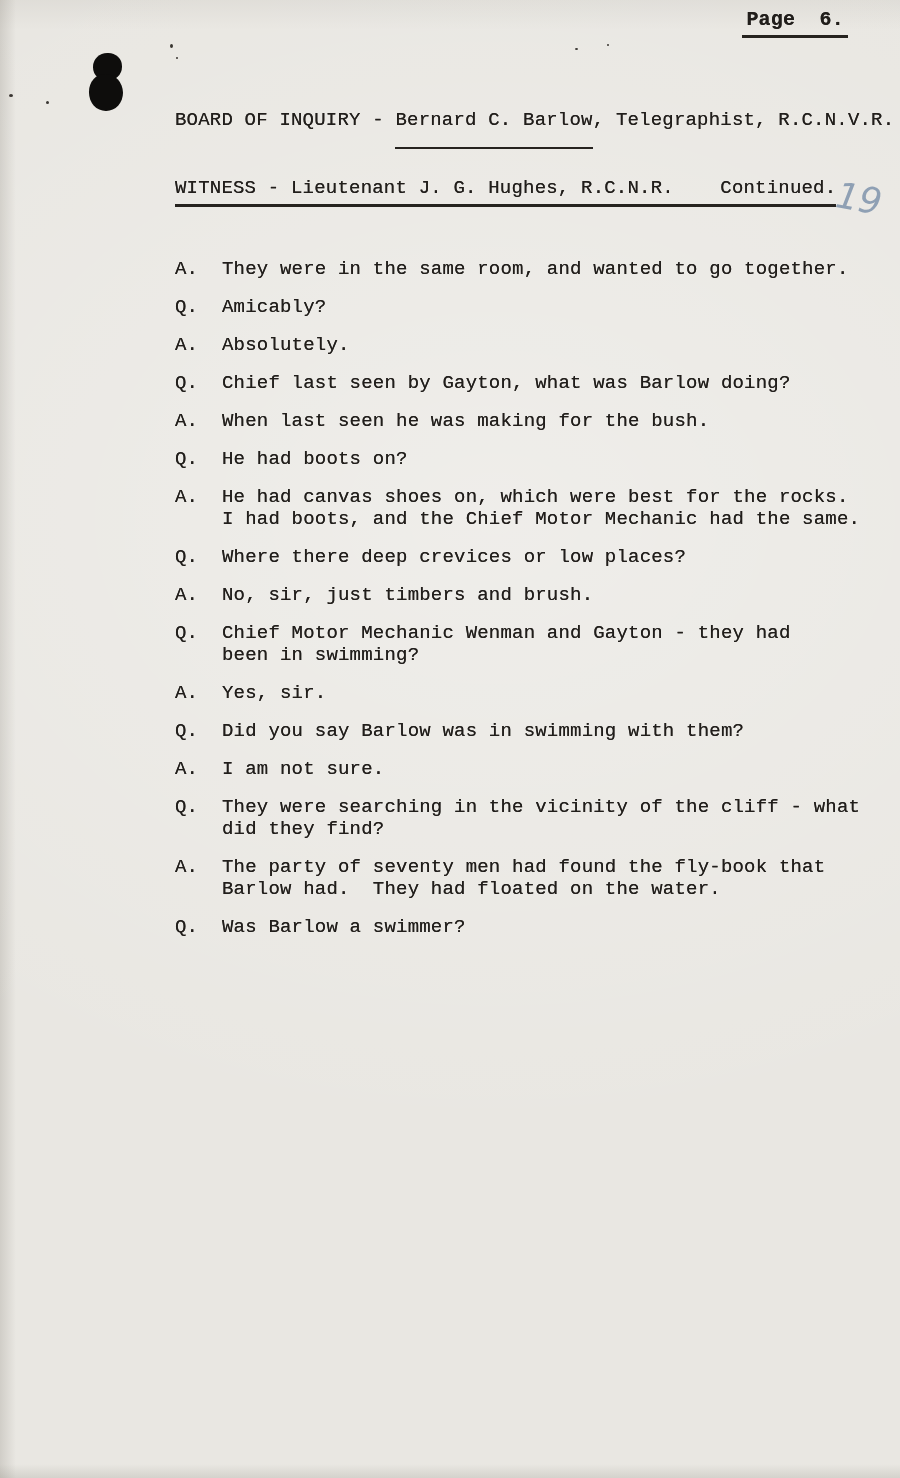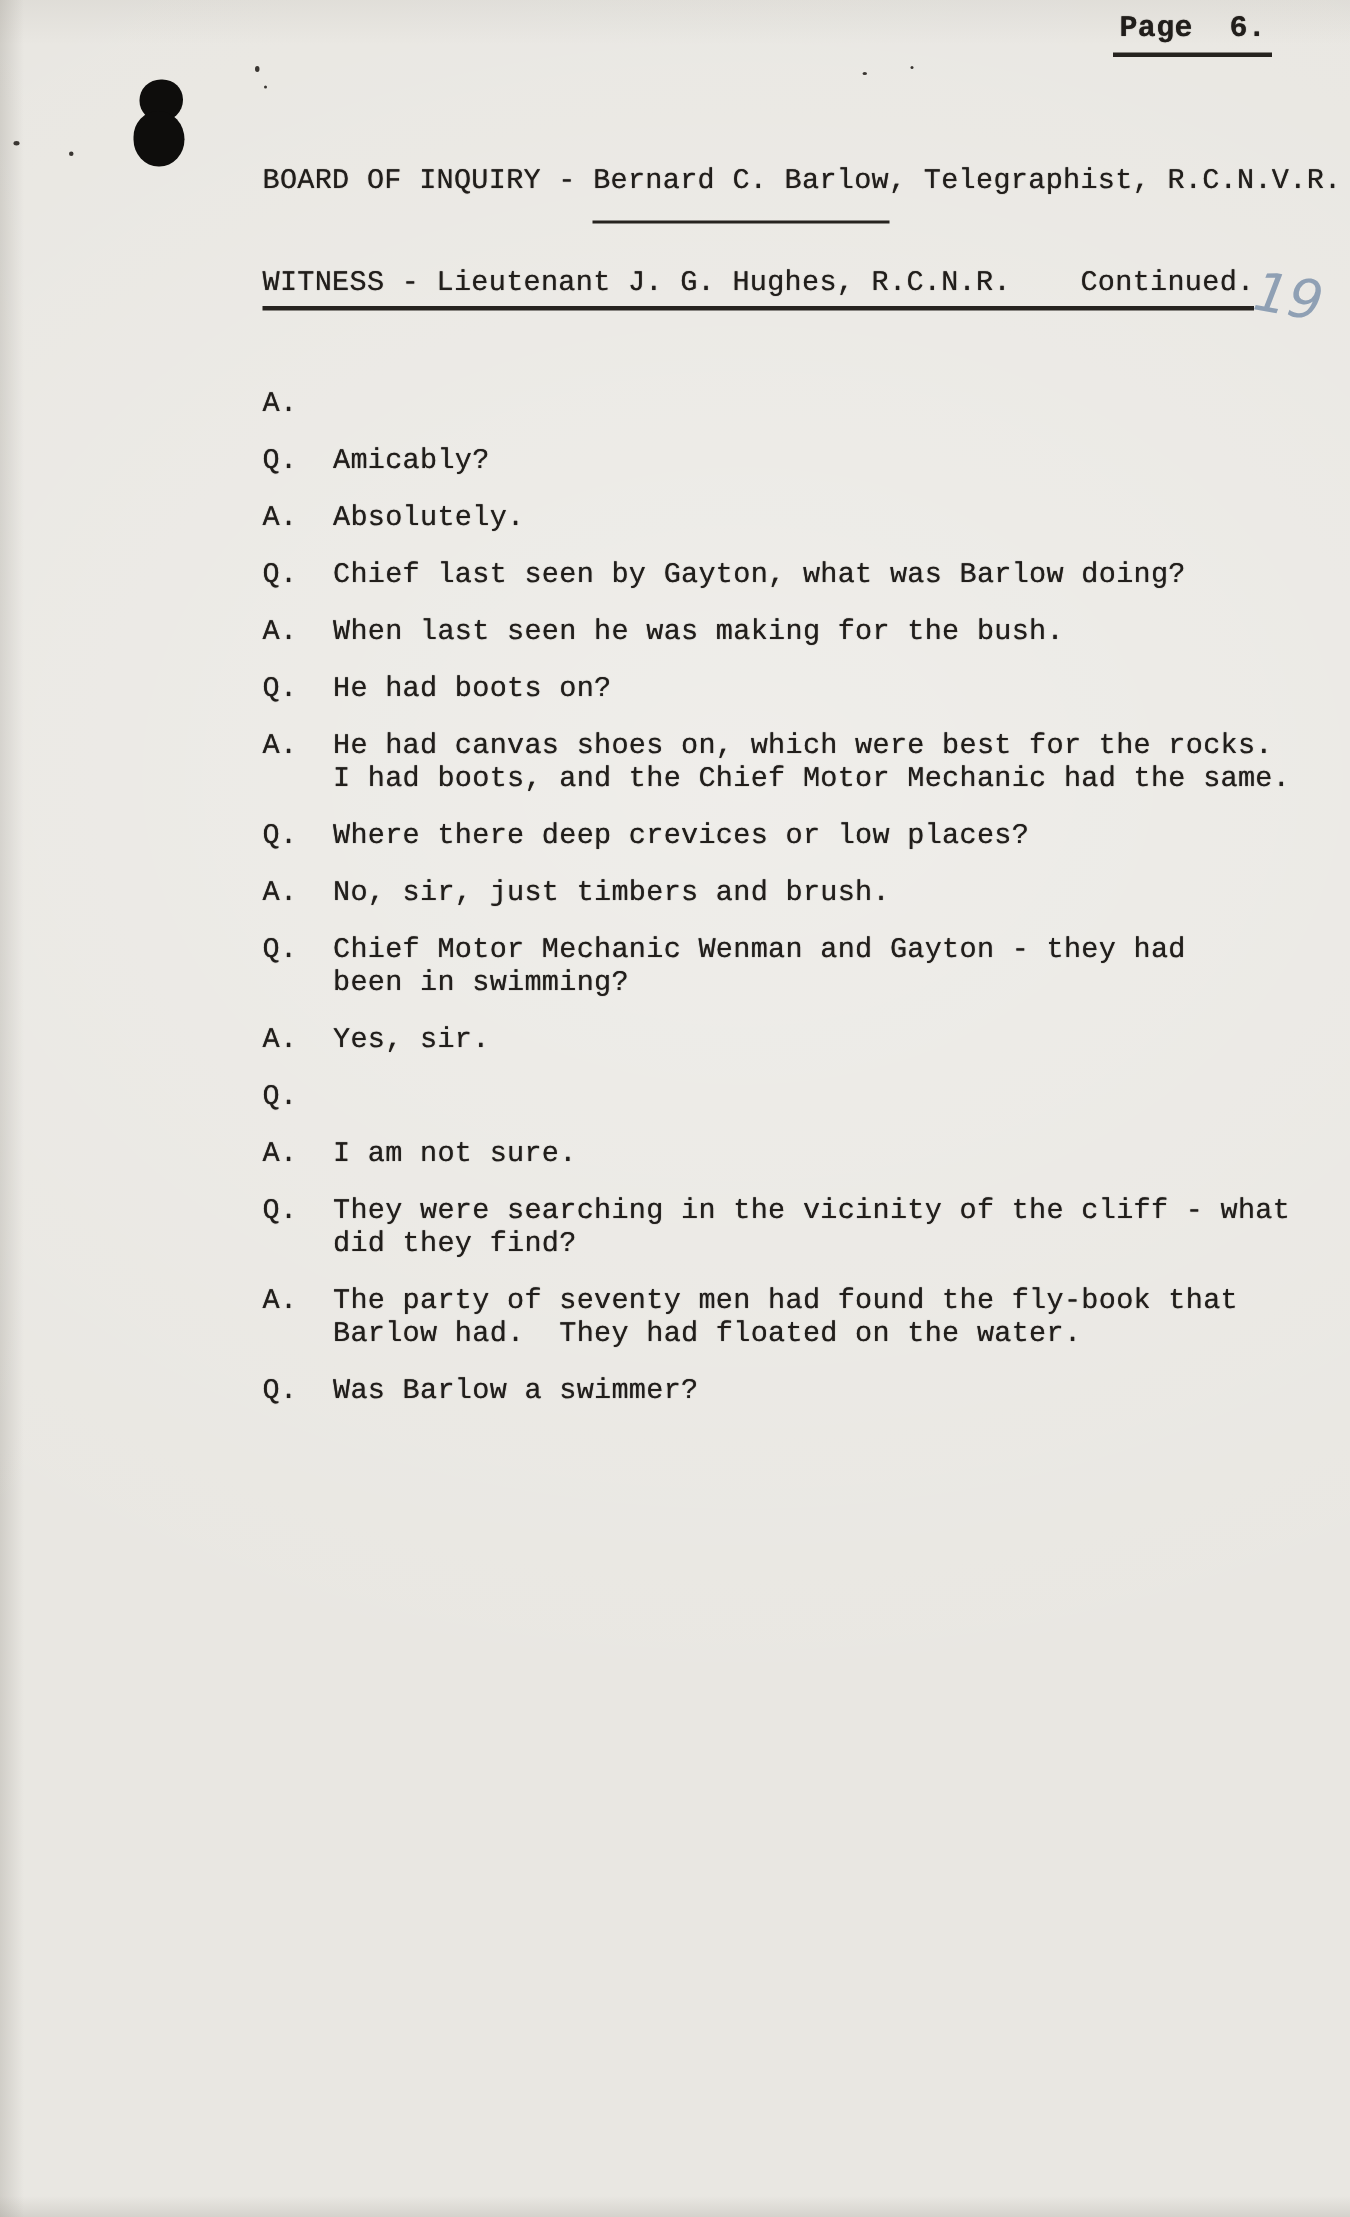--- a/index.html
+++ b/index.html
@@ -148,20 +148,21 @@
 
 <div class="board-line typed"><span>BOARD OF INQUIRY - </span><span class="underlined-name">Bernard C. Barlow</span><span>, Telegraphist, R.C.N.V.R.</span></div>
 
 <div class="witness-line typed">WITNESS - Lieutenant J. G. Hughes, R.C.N.R.    Continued.</div>
 
 <div class="handwritten-note">19</div>
 
 <div class="qa-list typed">
   <div class="qa-row">
       <span class="qa-speaker">A.</span>
+      <span class="qa-text">They were in the same room, and wanted to go together.</span>
     </div>
   <div class="qa-row">
       <span class="qa-speaker">Q.</span>
       <span class="qa-text">Amicably?</span>
     </div>
   <div class="qa-row">
       <span class="qa-speaker">A.</span>
       <span class="qa-text">Absolutely.</span>
     </div>
   <div class="qa-row">
@@ -193,20 +194,21 @@
       <span class="qa-speaker">Q.</span>
       <span class="qa-text">Chief Motor Mechanic Wenman and Gayton - they had
 been in swimming?</span>
     </div>
   <div class="qa-row">
       <span class="qa-speaker">A.</span>
       <span class="qa-text">Yes, sir.</span>
     </div>
   <div class="qa-row">
       <span class="qa-speaker">Q.</span>
+      <span class="qa-text">Did you say Barlow was in swimming with them?</span>
     </div>
   <div class="qa-row">
       <span class="qa-speaker">A.</span>
       <span class="qa-text">I am not sure.</span>
     </div>
   <div class="qa-row">
       <span class="qa-speaker">Q.</span>
       <span class="qa-text">They were searching in the vicinity of the cliff - what
 did they find?</span>
     </div>

